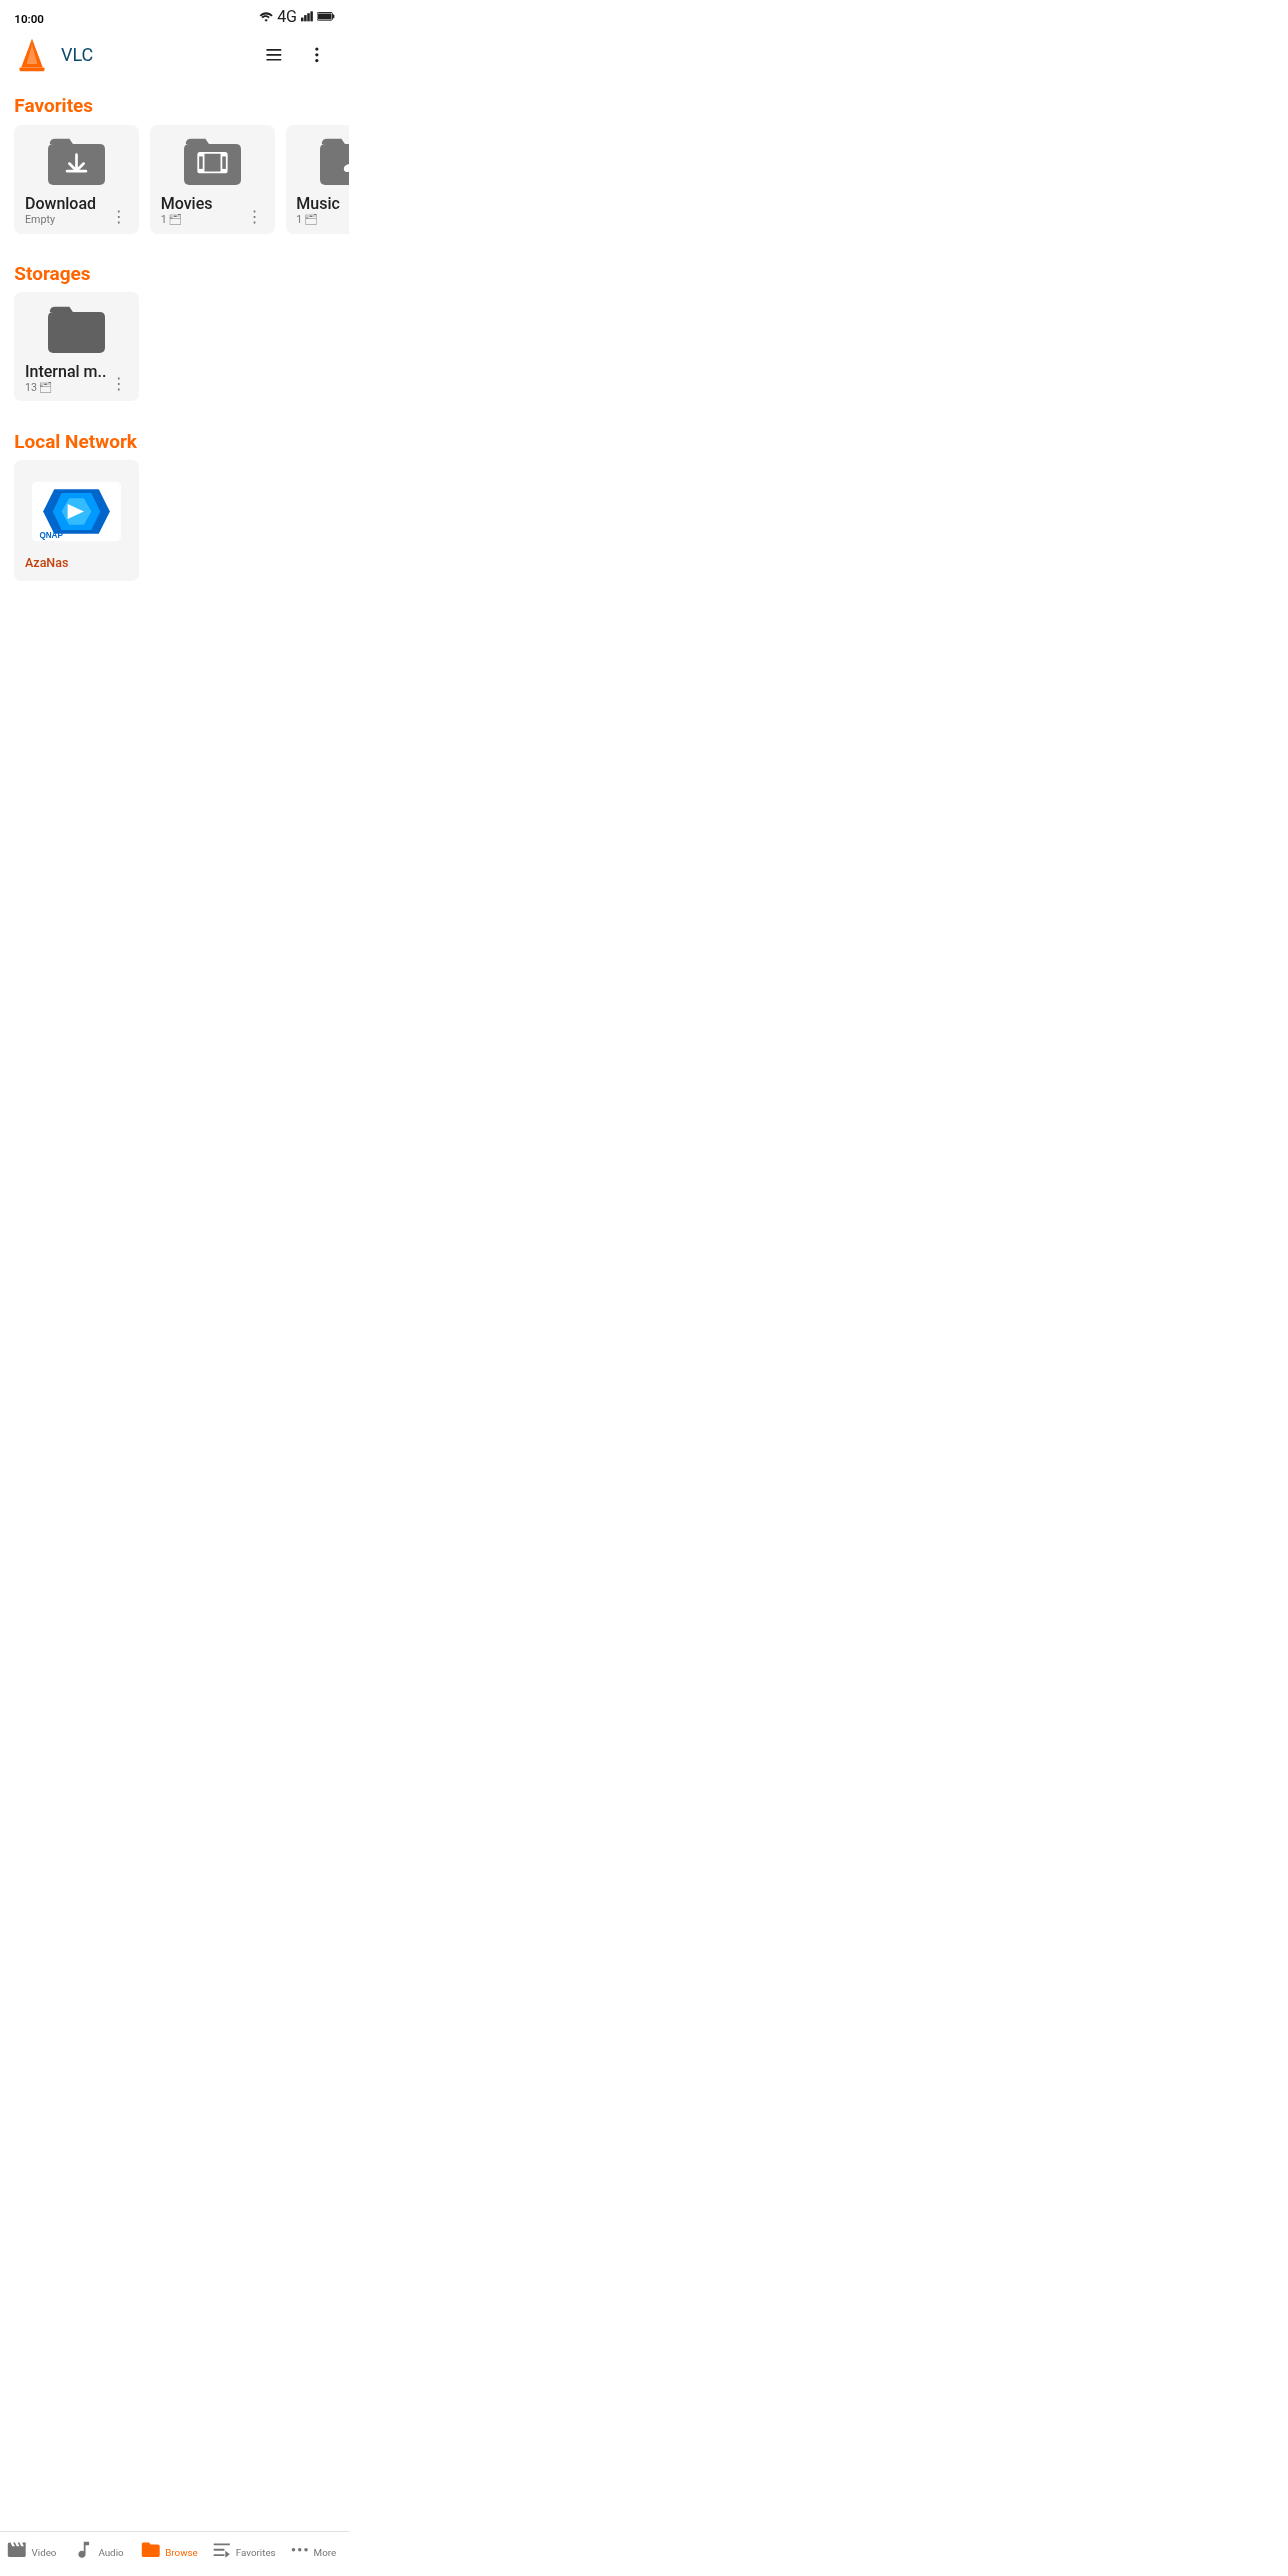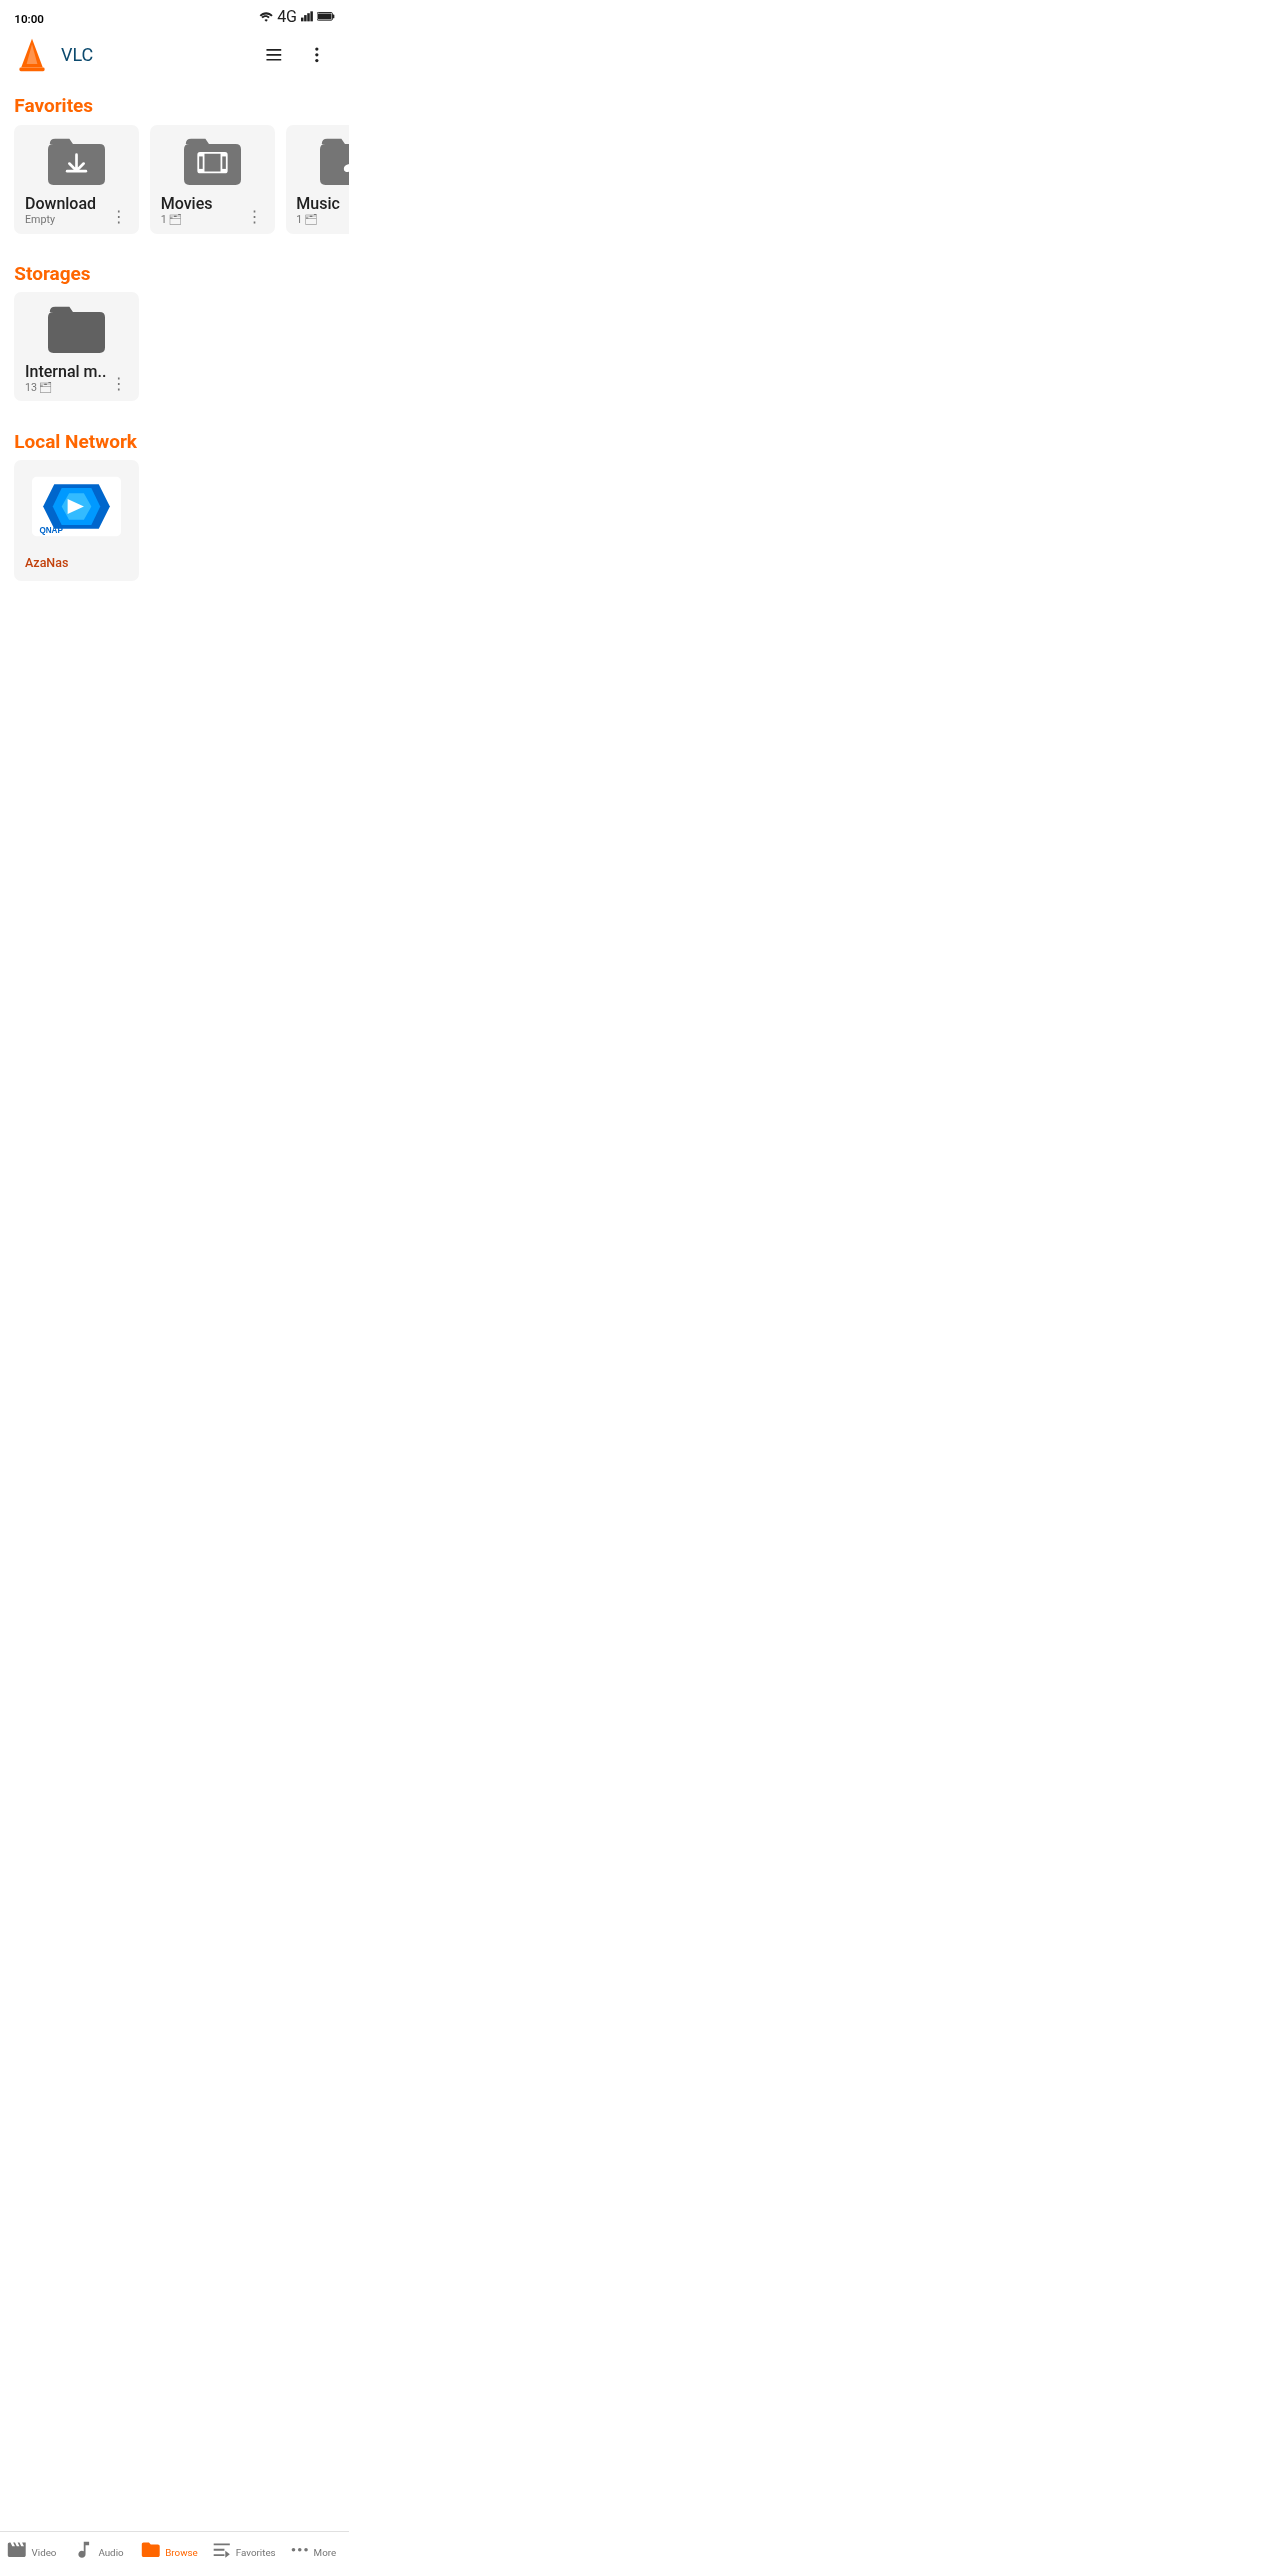--- a/index.html
+++ b/index.html
@@ -129,21 +129,21 @@
       background: #f5f5f5;
       border-radius: 7.2px;
       width: 125px;
       min-width: 125px;
       padding: 10.7px 10.7px 7.2px;
       cursor: pointer;
     }
     .nas-img-wrap {
       display: flex;
       justify-content: center;
-      align-items: center;
+      align-items: flex-end;
       margin-bottom: 9px;
       height: 72px;
     }
     .nas-name {
       font-size: 12.5px;
       font-weight: 500;
       color: #c2410c;
       padding: 3.6px 0 3.6px;
     }
 

